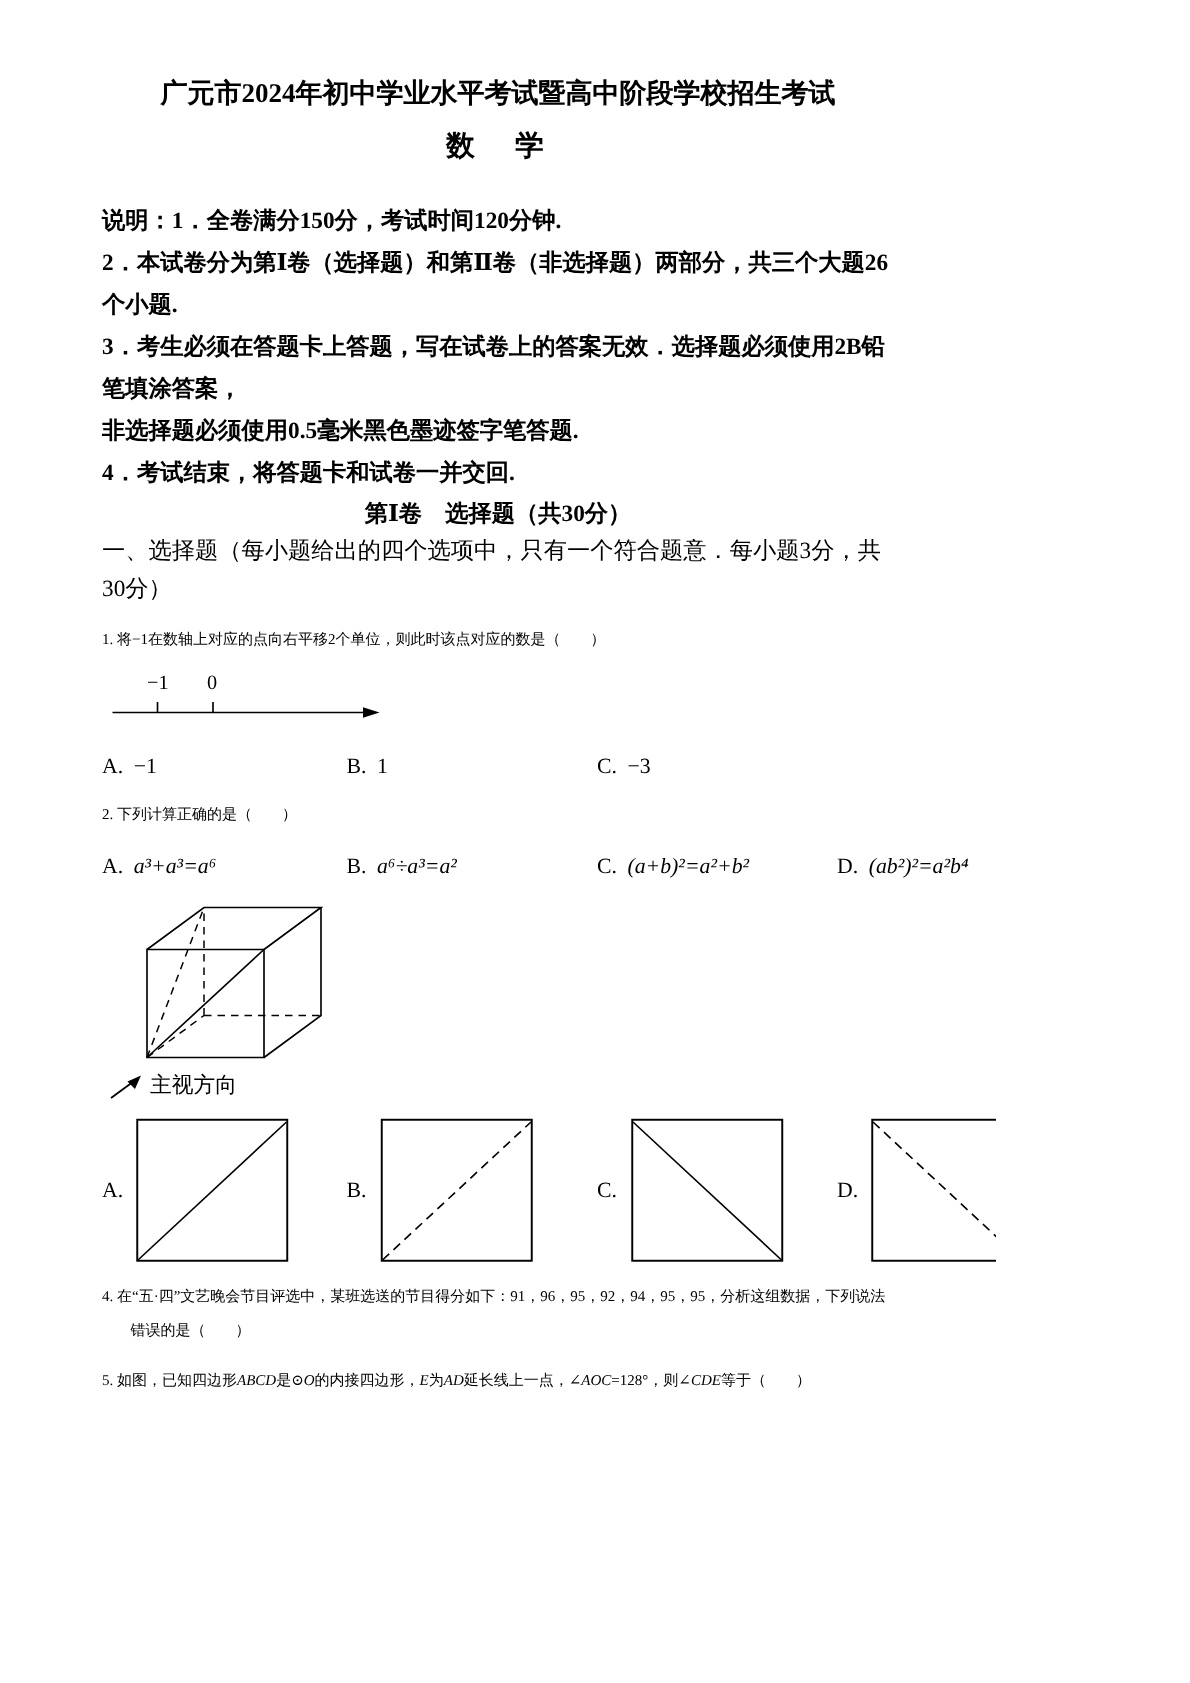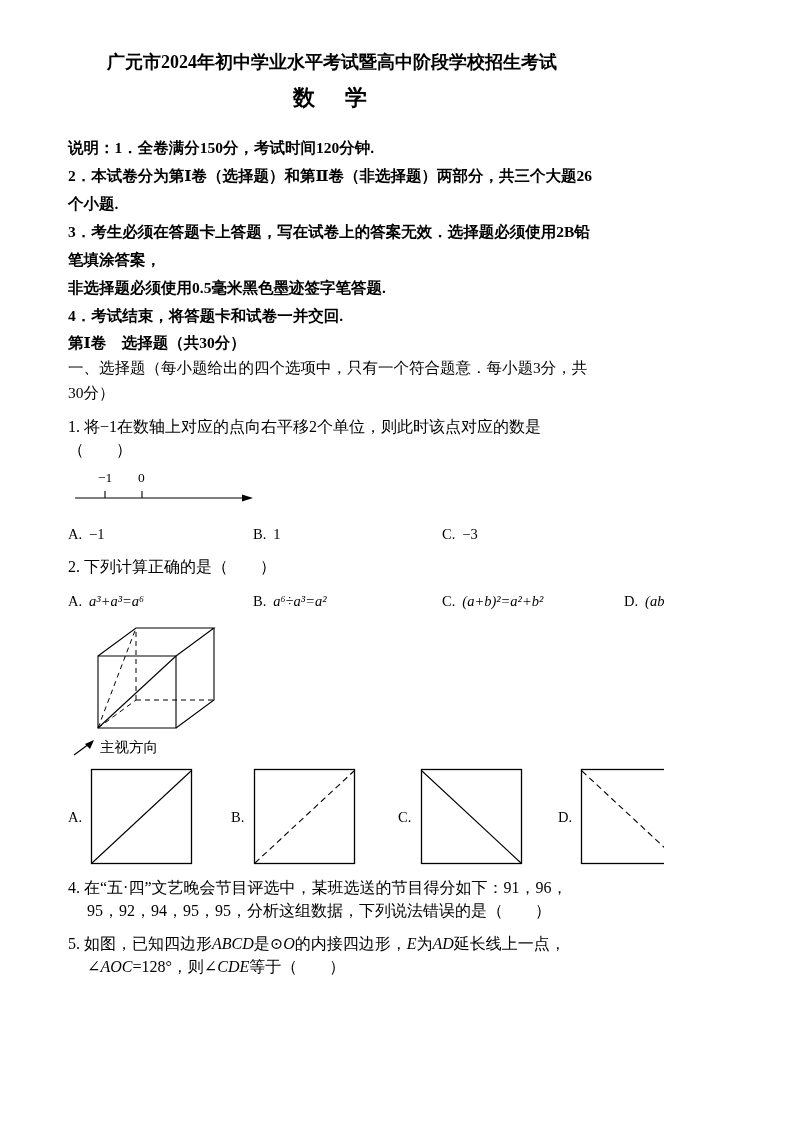--- a/index.html
+++ b/index.html
@@ -1,27 +1,27 @@
 <!DOCTYPE html>
 <html><head>
 <meta charset="utf-8">
 <style>
   html,body{margin:0;padding:0;}
   body{width:793px;height:1122px;background:#ffffff;color:#000000;
        font-family:"Liberation Serif","DejaVu Serif",serif;}
   .page{box-sizing:border-box;width:664px;height:1122px;padding:48px 68px 0 68px;overflow:hidden;background:#fff;}
   .title{text-align:center;font-weight:bold;font-size:18px;line-height:28px;}
-  .subject{text-align:center;font-weight:bold;font-size:22px;line-height:28px;margin-top:8px;letter-spacing:4px;}
+  .subject{text-align:center;font-weight:bold;font-size:19px;line-height:28px;margin-top:8px;letter-spacing:4px;}
   .instructions{margin-top:22px;}
   .instr{font-weight:bold;font-size:15.5px;line-height:28px;margin:0;}
-  .section-title{text-align:left;font-weight:bold;font-size:15.5px;line-height:25px;margin:0;}
+  .section-title{text-align:center;font-weight:bold;font-size:15.5px;line-height:25px;margin:0;}
   .section-intro{font-weight:normal;font-size:15.5px;line-height:25px;margin:0;}
-  .qtext{font-size:16px;line-height:23px;margin:10px 0 0 0;}
+  .qtext{font-size:10px;line-height:23px;margin:10px 0 0 0;}
   .hang{padding-left:19px;text-indent:-19px;}
-  .opt-row{display:grid;grid-template-columns:163px 167px 160px 1fr;font-size:14.5px;line-height:22px;margin-top:12px;gap:22px;}
+  .opt-row{display:grid;grid-template-columns:163px 167px 160px 1fr;font-size:14.5px;line-height:22px;margin-top:12px;}
   .opt{white-space:nowrap;}
   .opt .lbl{margin-right:7px;}
   .var,.formula{font-style:italic;font-family:"Liberation Serif","DejaVu Serif",serif;}
   .numberline{margin:6px 0 0 4px;}
   .prism-wrap{margin:4px 0 0 0;}
   .view-dir{display:flex;flex-direction:row;align-items:flex-start;margin-left:2px;}
   .view-label{font-size:14.5px;line-height:18px;}
   .figure-row{display:grid;grid-template-columns:163px 167px 160px 1fr;margin-top:10px;}
   .fig-cell{display:flex;align-items:center;}
   .fig-cell .lbl{font-size:14.5px;width:22px;flex:0 0 22px;}

